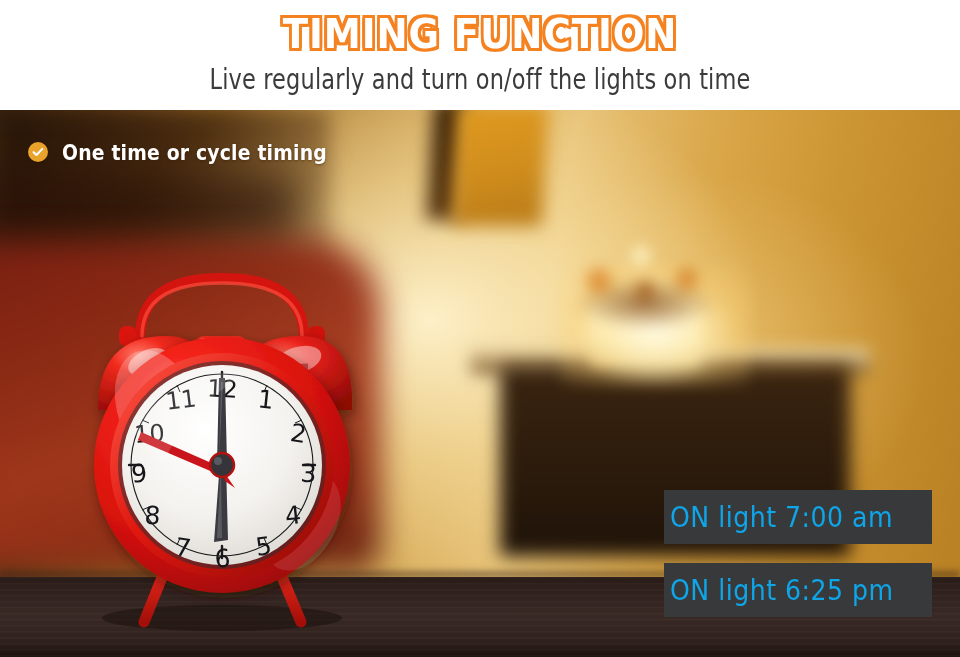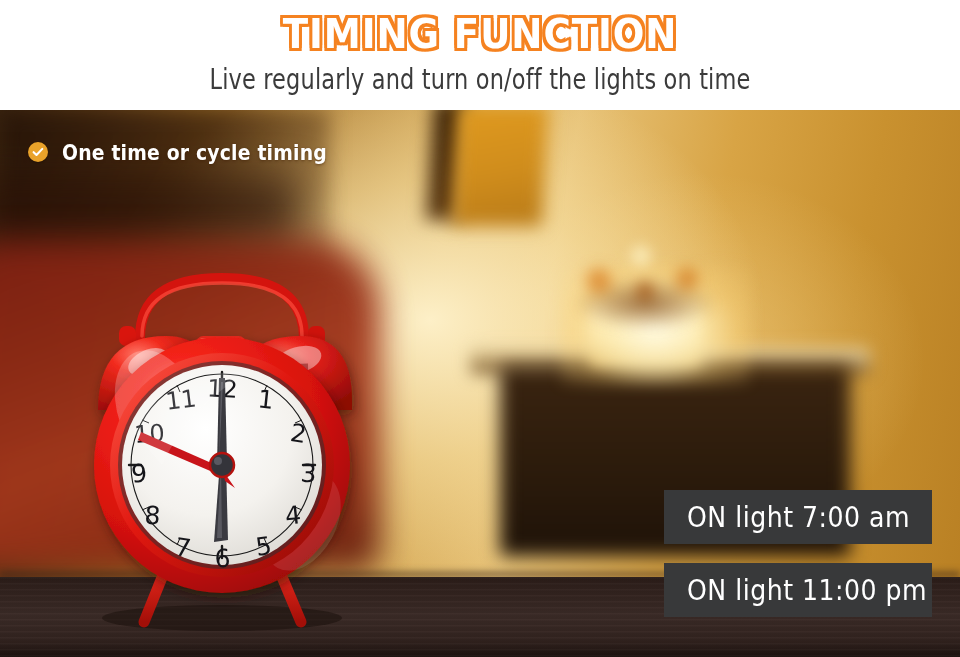--- a/index.html
+++ b/index.html
@@ -206,27 +206,27 @@
     text-shadow: 0 1px 3px rgba(60,30,5,0.55);
     transform: scaleX(0.95);
     transform-origin: left center;
     white-space: nowrap;
   }
 
   
   .badge {
     position: absolute;
     background: #38393a;
-    color: #ffffff;
+    color: #0ea5e9;
     font-family: "DejaVu Sans Condensed", "Liberation Sans", sans-serif;
     font-weight: 300;
     font-size: 28px;
     letter-spacing: 0.5px;
     display: flex; align-items: center;
-    padding-left: 23px;
+    padding-left: 6px;
     z-index: 30;
   }
   .badge-am { left: 664px; top: 380px; width: 268px; height: 54px; }
   .badge-pm { left: 664px; top: 453px; width: 268px; height: 54px; }
 
   
   .clock-wrap {
     position: absolute; left: 62px; top: 140px;
     width: 320px; height: 390px;
     z-index: 20;
@@ -402,21 +402,21 @@
 
         <circle cx="160" cy="215" r="12" fill="#34343a"></circle>
         <circle cx="160" cy="215" r="12" fill="none" stroke="#b4120e" stroke-width="2.5"></circle>
         <circle cx="156" cy="211" r="4" fill="#6a6a72" opacity="0.7"></circle>
 
         <path d="M70 180 Q110 118 190 122 Q130 150 100 215 Z" fill="#ffffff" opacity="0.16"></path>
       </svg>
     </div>
 
     <div class="badge badge-am">ON light 7:00 am</div>
-    <div class="badge badge-pm">ON light 11:00 pm</div>
+    <div class="badge badge-pm">ON light 6:25 pm</div>
   </div>
 
   <div class="header">
     <div class="title">TIMING FUNCTION</div>
     <div class="subtitle">Live regularly and turn on/off the lights on time</div>
   </div>
 
 </div>
 
 </body></html>

